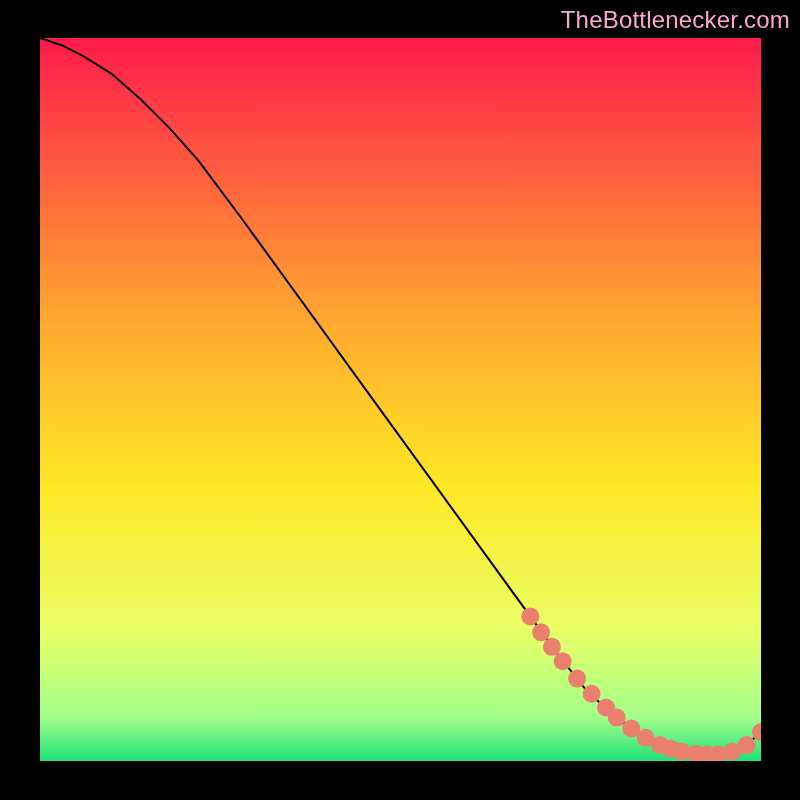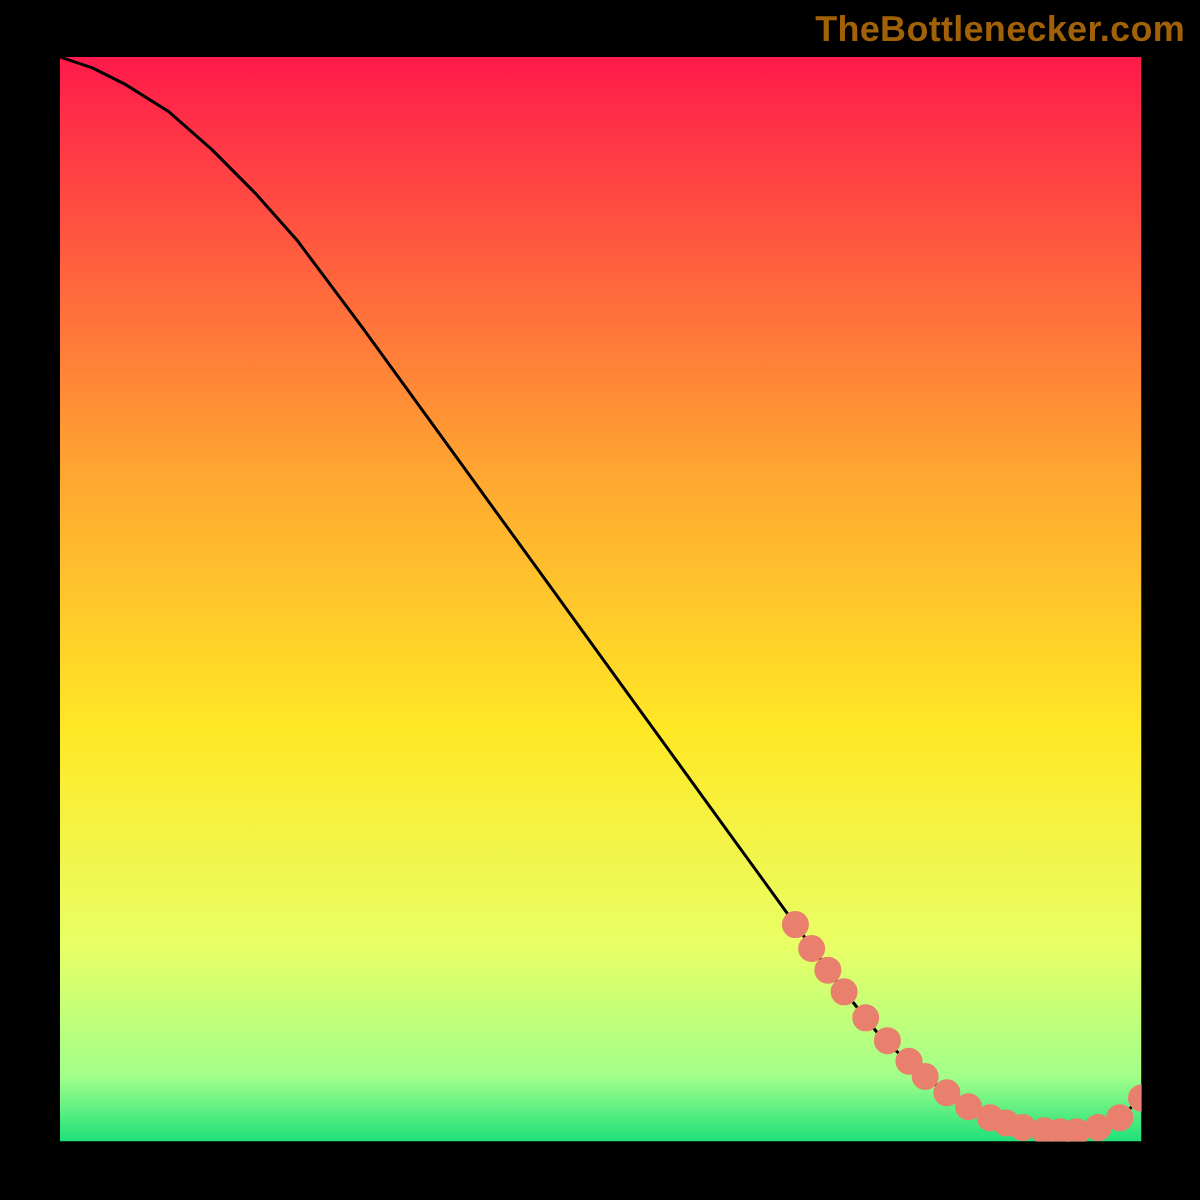--- a/index.html
+++ b/index.html
@@ -13,23 +13,23 @@
   }
   .stage {
     position: relative;
     width: 800px;
     height: 800px;
   }
   .watermark {
     position: absolute;
     top: 6px;
     right: 10px;
-    color: #a16207;
+    color: #f9a8d4;
     font-size: 24px;
-    font-weight: 700;
+    font-weight: 400;
     letter-spacing: 0.2px;
     user-select: none;
   }
   .plot {
     position: absolute;
     left: 40px;
     top: 38px;
     width: 721px;
     height: 723px;
   }

